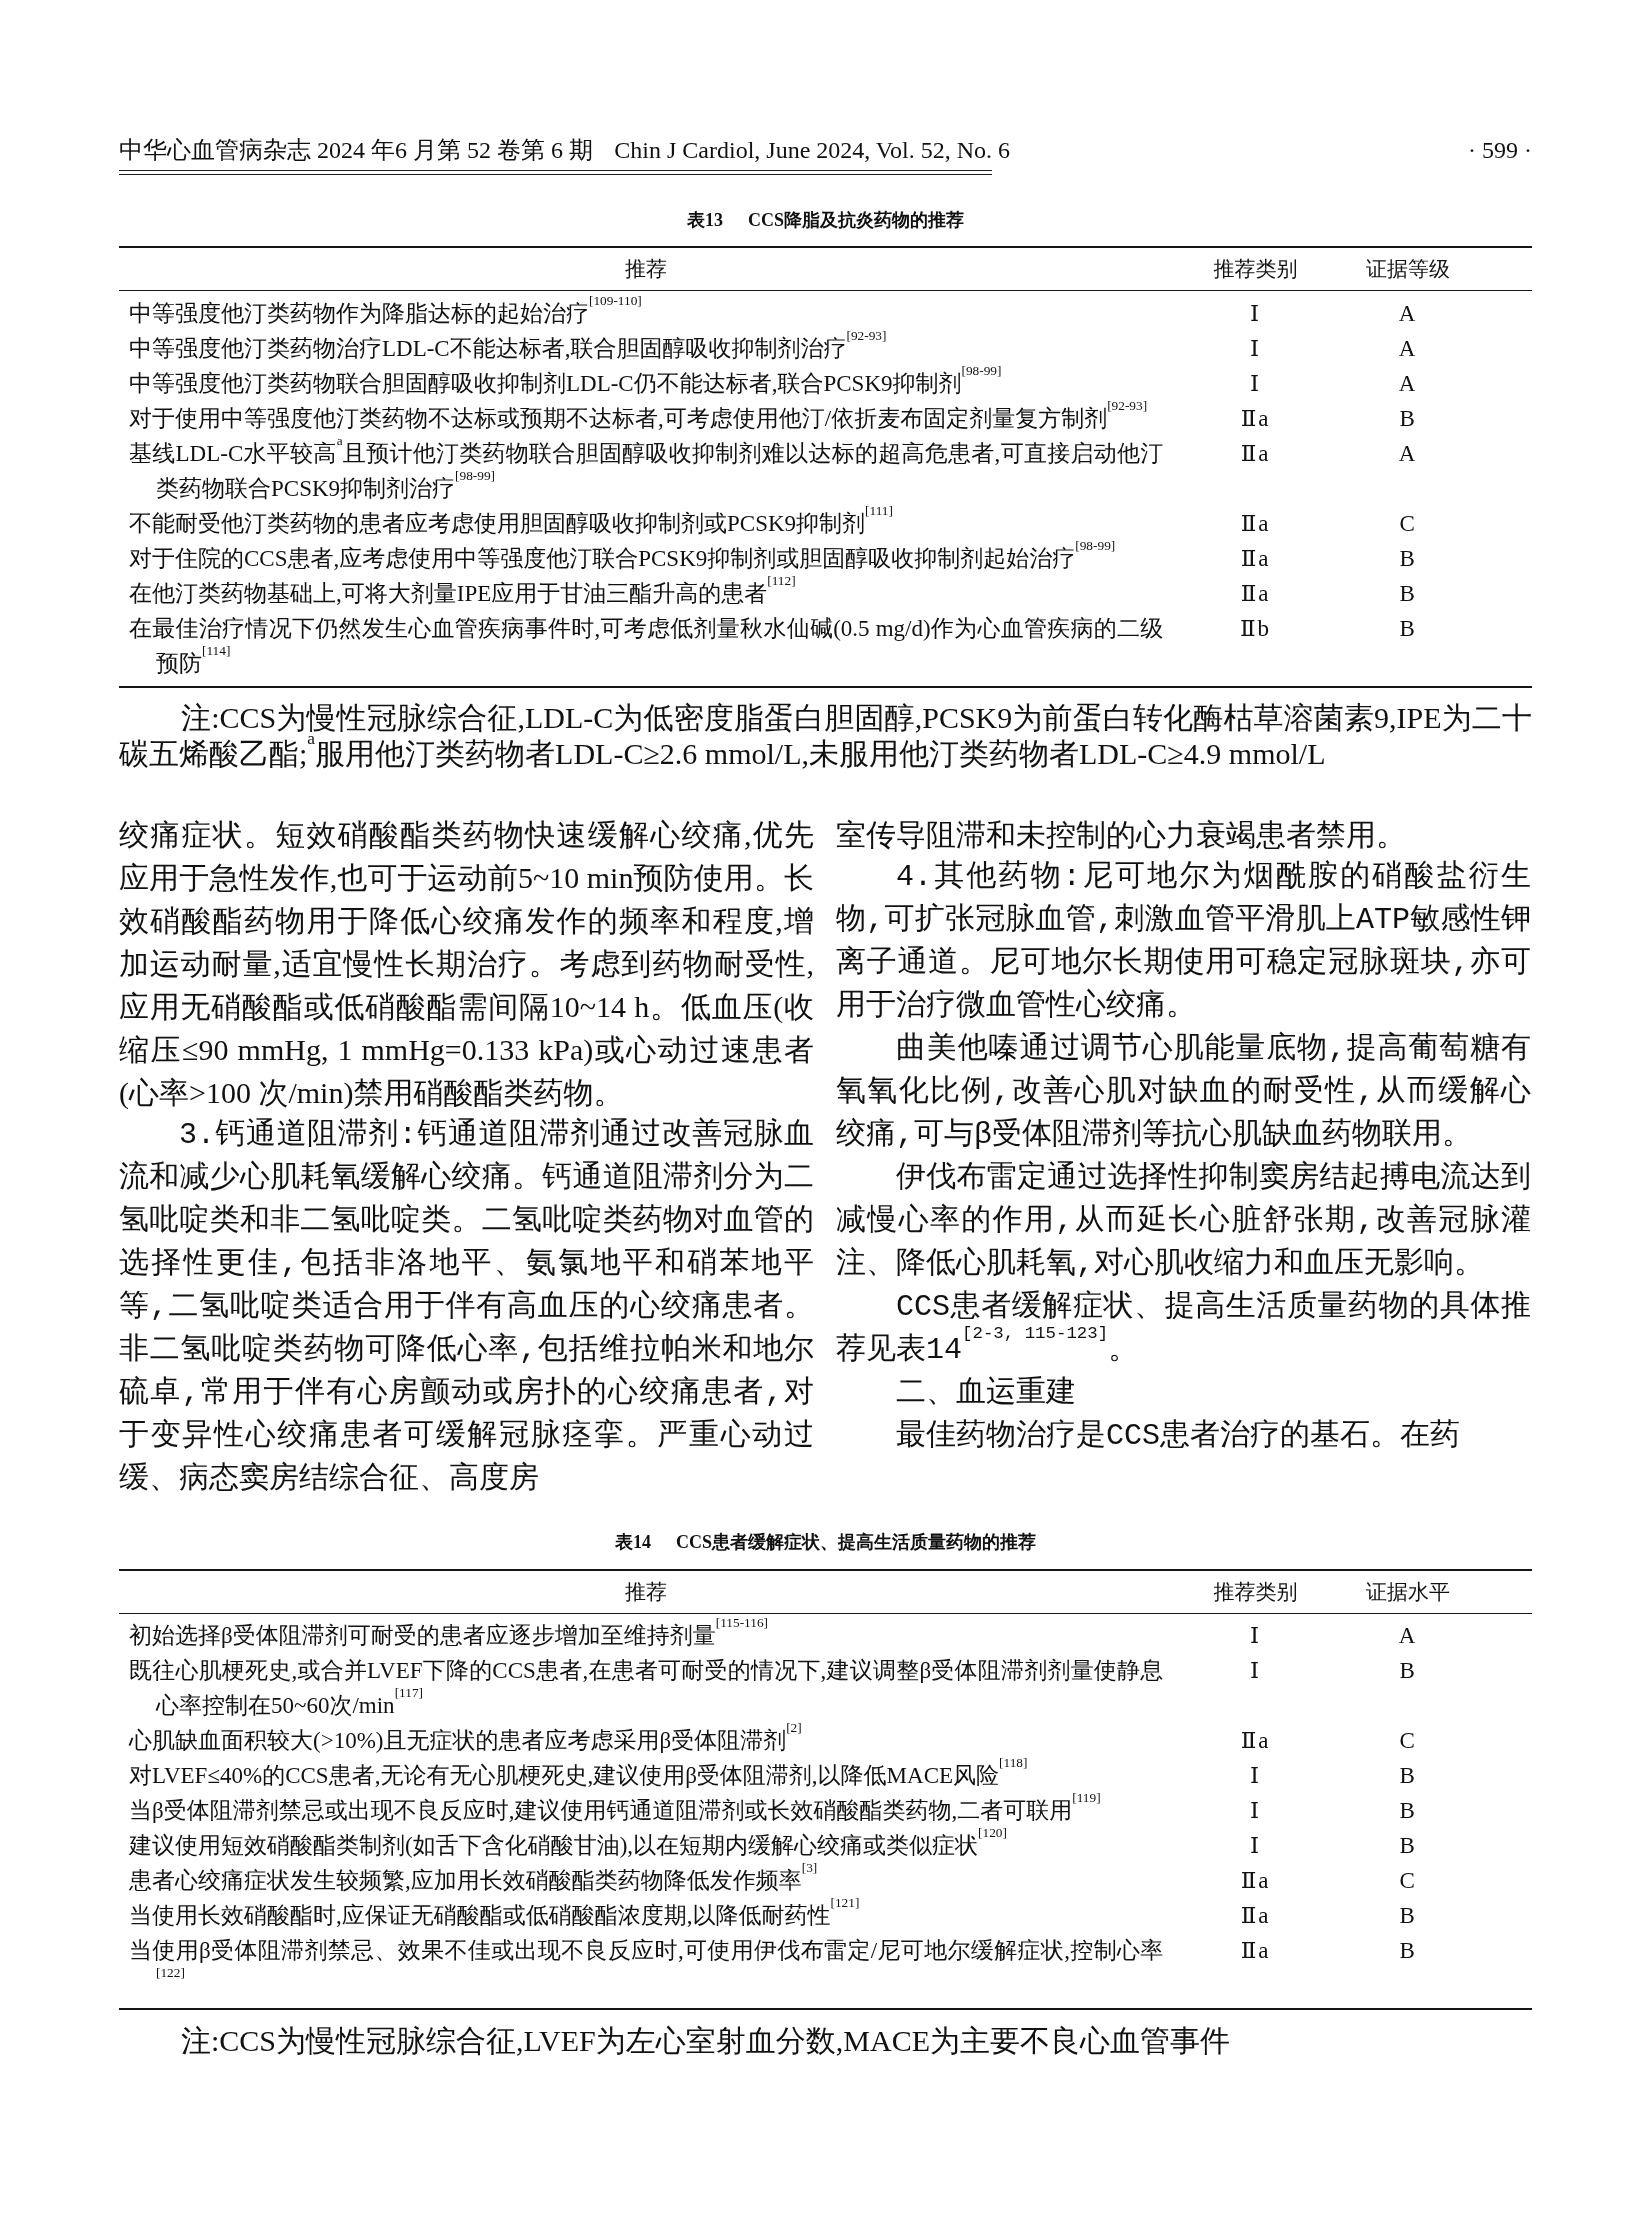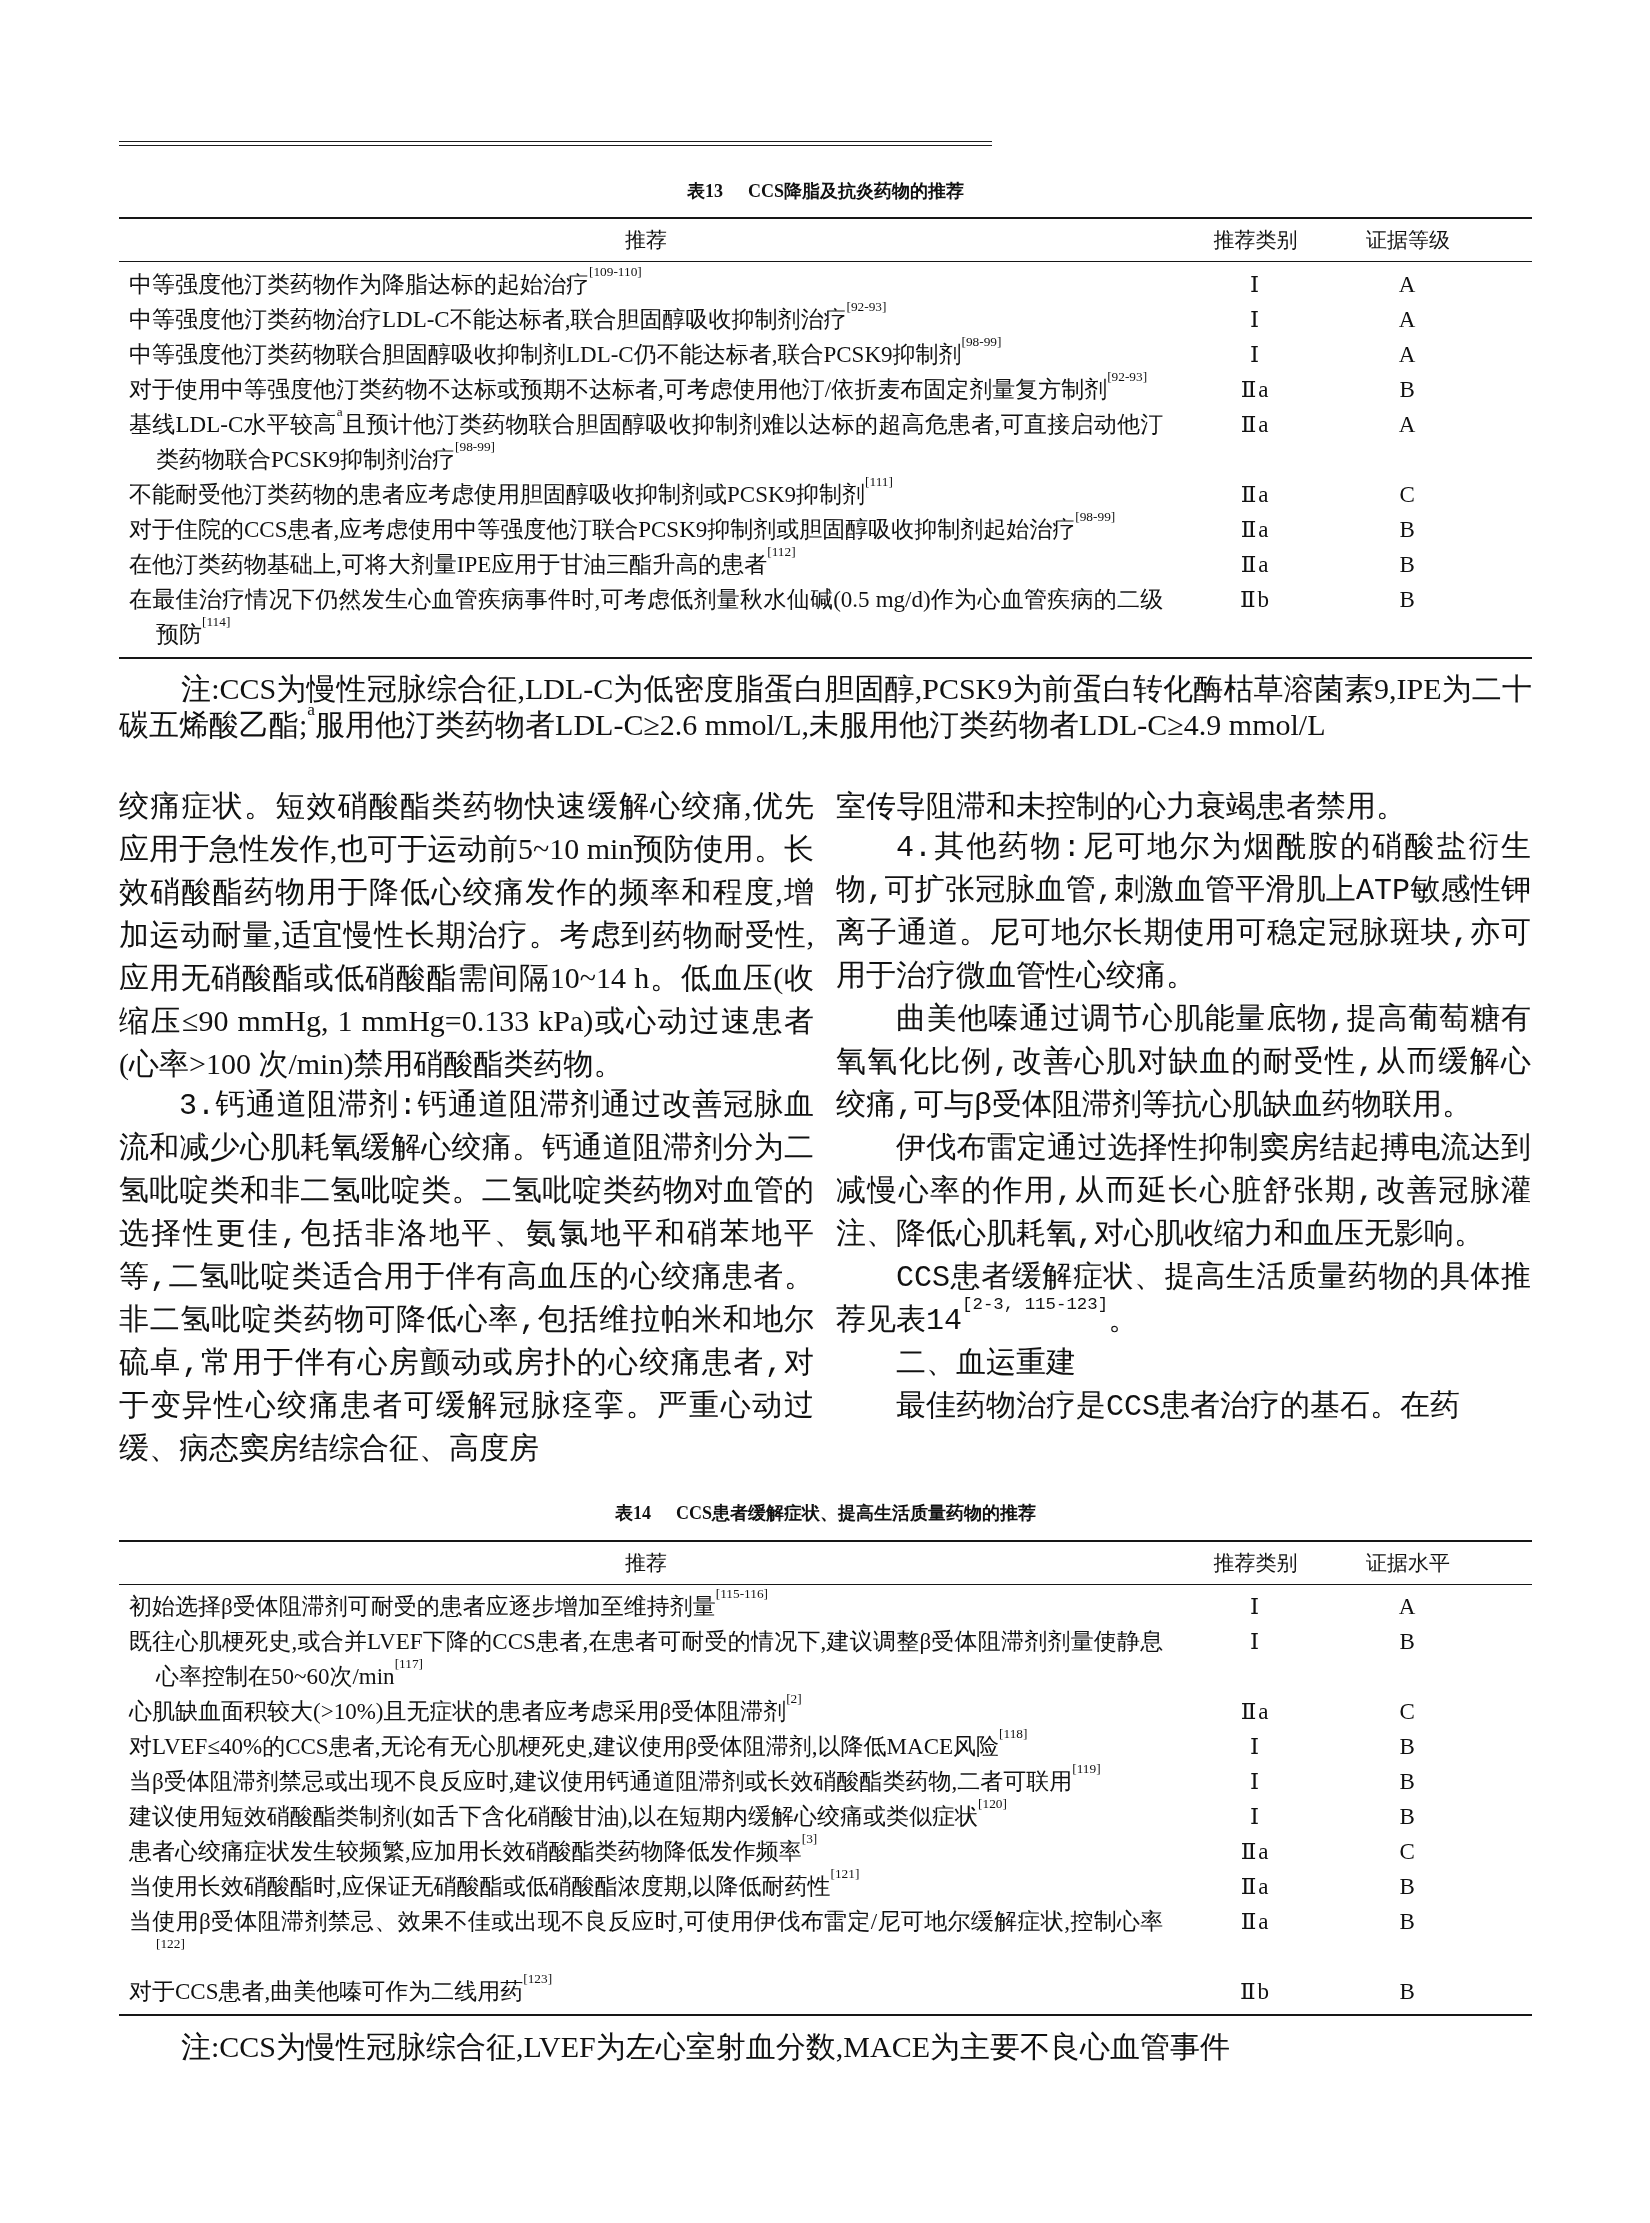--- a/index.html
+++ b/index.html
@@ -73,20 +73,26 @@
 
   sup { font-size:0.58em; line-height:0; position:relative; top:-0.55em; }
 
   .t14 { margin-top:29px; }
 </style>
 </head>
 <body>
 
 <div class="page">
 
+  <div class="header">
+    <div>
+      <span>中华心血管病杂志 2024 年6 月第 52 卷第 6 期</span><span class="en">Chin J Cardiol, June 2024, Vol. 52, No. 6</span>
+    </div>
+    <div class="page-num">· 599 ·</div>
+  </div>
   <div class="header-rule"></div>
 
   <div class="caption">
     <span class="cap-label">表13</span><span>CCS降脂及抗炎药物的推荐</span>
   </div>
 
   <table class="rec-table">
     <colgroup>
         <col>
         <col class="c-class">
@@ -221,23 +227,18 @@
         <tr>
           <td class="rec">当使用长效硝酸酯时,应保证无硝酸酯或低硝酸酯浓度期,以降低耐药性<sup>[121]</sup></td>
           <td class="ctr">Ⅱa</td>
           <td class="ctr lv">B</td>
         </tr>
         <tr>
           <td class="rec">当使用β受体阻滞剂禁忌、效果不佳或出现不良反应时,可使用伊伐布雷定/尼可地尔缓解症状,控制心率<sup>[122]</sup></td>
           <td class="ctr">Ⅱa</td>
           <td class="ctr lv">B</td>
         </tr>
-        <tr>
-          <td class="rec">对于CCS患者,曲美他嗪可作为二线用药<sup>[123]</sup></td>
-          <td class="ctr">Ⅱb</td>
-          <td class="ctr lv">B</td>
-        </tr>
       </tbody>
   </table>
   <p class="note">注:CCS为慢性冠脉综合征,LVEF为左心室射血分数,MACE为主要不良心血管事件</p>
 
 </div>
 
 
 </body></html>

